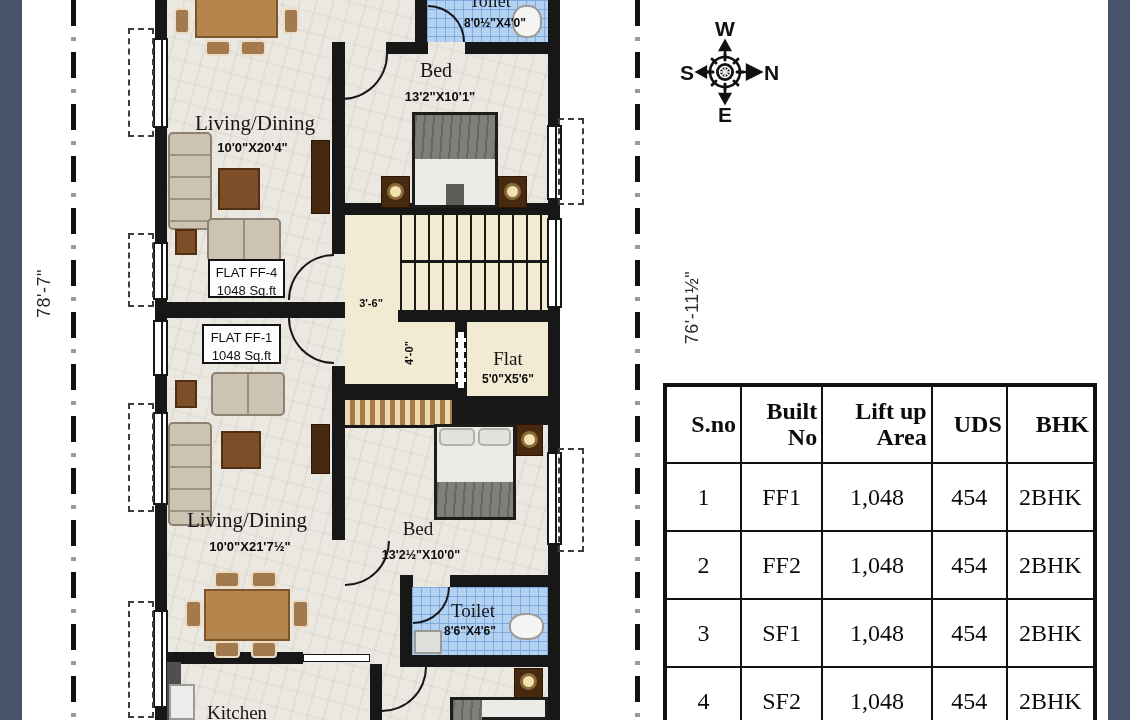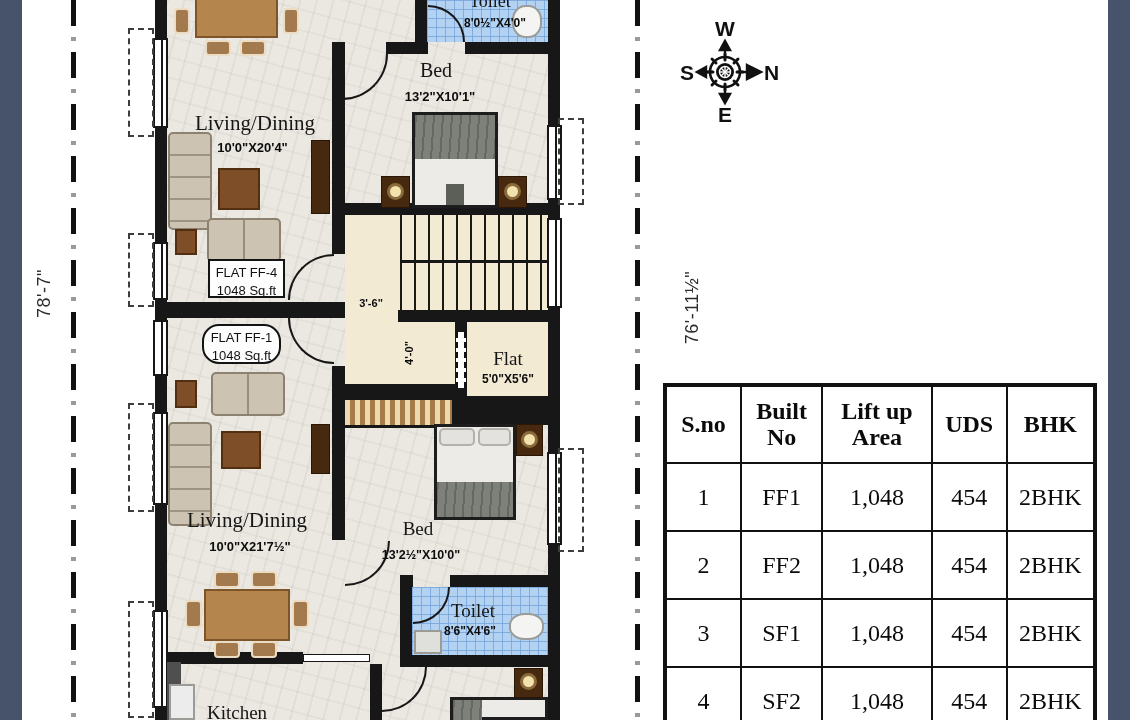--- a/index.html
+++ b/index.html
@@ -45,21 +45,21 @@
   .lamp{position:absolute;background:#f2e2ae;border:3px solid #8a6a3a;border-radius:50%;box-sizing:border-box;}
   .bed{position:absolute;border:3px solid #1d1d1d;background:#ecebe7;box-sizing:border-box;}
   .blanket{position:absolute;background:#7e817a;
     background-image:repeating-linear-gradient(94deg,rgba(30,30,30,.25) 0 2px,transparent 2px 9px);}
   .pillow{position:absolute;background:#e3e2de;border:2px solid #b2b1ac;border-radius:5px;box-sizing:border-box;}
   .fixture{position:absolute;background:#f4f4f2;border:2px solid #9b9b98;box-sizing:border-box;}
   table.flat-table{position:absolute;left:663px;top:383px;width:434px;border-collapse:collapse;
     background:#fff;font-family:"Liberation Serif",serif;color:#0b0b0b;table-layout:fixed;}
   table.flat-table th,table.flat-table td{border:2.5px solid #111;text-align:center;vertical-align:middle;padding:0 4px;}
   table.flat-table{border:4px solid #111;}
-  table.flat-table th{font-size:24px;font-weight:bold;height:75px;line-height:1.05;}
+  table.flat-table th{font-size:24px;font-weight:bold;height:75px;line-height:1.05;text-align:right;}
   table.flat-table td{font-size:24px;height:66px;}
   .comp-letter{font-family:"Liberation Sans",sans-serif;font-weight:bold;}
 </style>
 </head>
 <body>
 
 <div id="scene">
 
   <div class="band" style="left:0;"></div>
   <div class="band" style="left:1108px;"></div>
@@ -223,21 +223,21 @@
     <div class="rdim" style="left:175px;top:140px;width:155px;font-size:13px;">10'0"X20'4"</div>
     <div class="rname" style="left:396px;top:59px;width:80px;font-size:20px;">Bed</div>
     <div class="rdim" style="left:380px;top:89px;width:120px;font-size:13px;">13'2"X10'1"</div>
     <div class="rname" style="left:450px;top:-9px;width:80px;font-size:18px;">Toilet</div>
     <div class="rdim" style="left:440px;top:16px;width:110px;font-size:12px;">8'0½"X4'0"</div>
 
     <div class="flatbox" style="left:208px;top:259px;width:77px;height:39px;">
       <div>FLAT FF-4</div>
       <div>1048 Sq.ft</div>
     </div>
-    <div class="flatbox" style="left:202px;top:324px;width:79px;height:40px;border-radius:17px;">
+    <div class="flatbox" style="left:202px;top:324px;width:79px;height:40px;">
       <div>FLAT FF-1</div>
       <div>1048 Sq.ft</div>
     </div>
 
     <div class="rdim" style="left:348px;top:297px;width:46px;font-size:11px;">3'-6"</div>
     <div class="rdim" style="left:388px;top:347px;width:42px;font-size:11px;transform:rotate(-90deg);">4'-0"</div>
     <div class="rname" style="left:480px;top:348px;width:56px;font-size:19px;">Flat</div>
     <div class="rdim" style="left:470px;top:372px;width:76px;font-size:12px;">5'0"X5'6"</div>
 
     <div class="rname" style="left:167px;top:508px;width:160px;font-size:21px;">Living/Dining</div>

